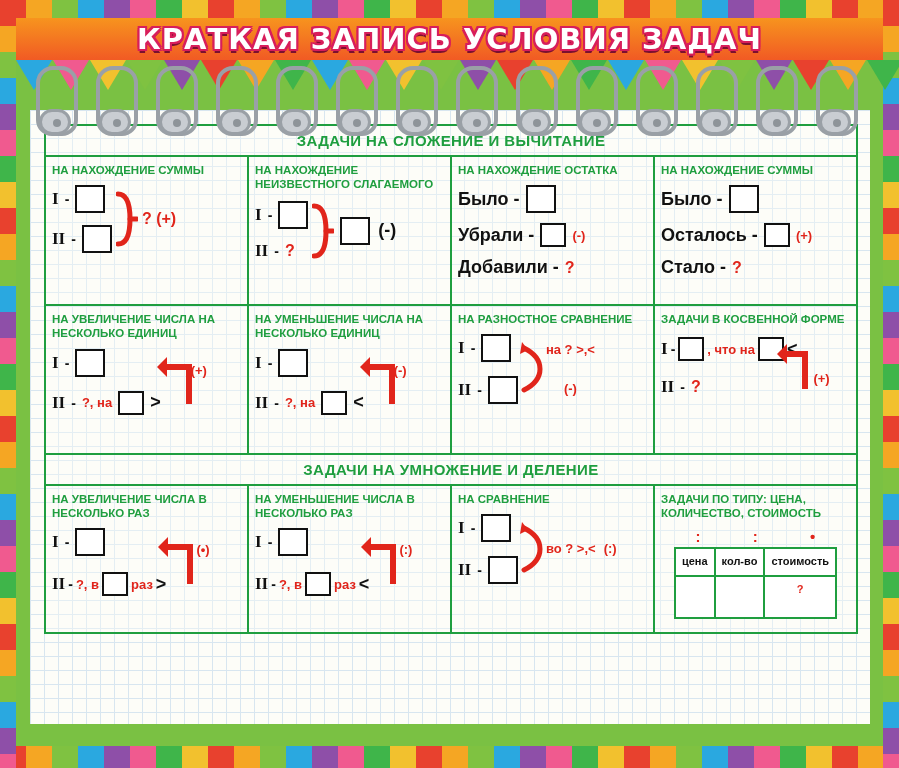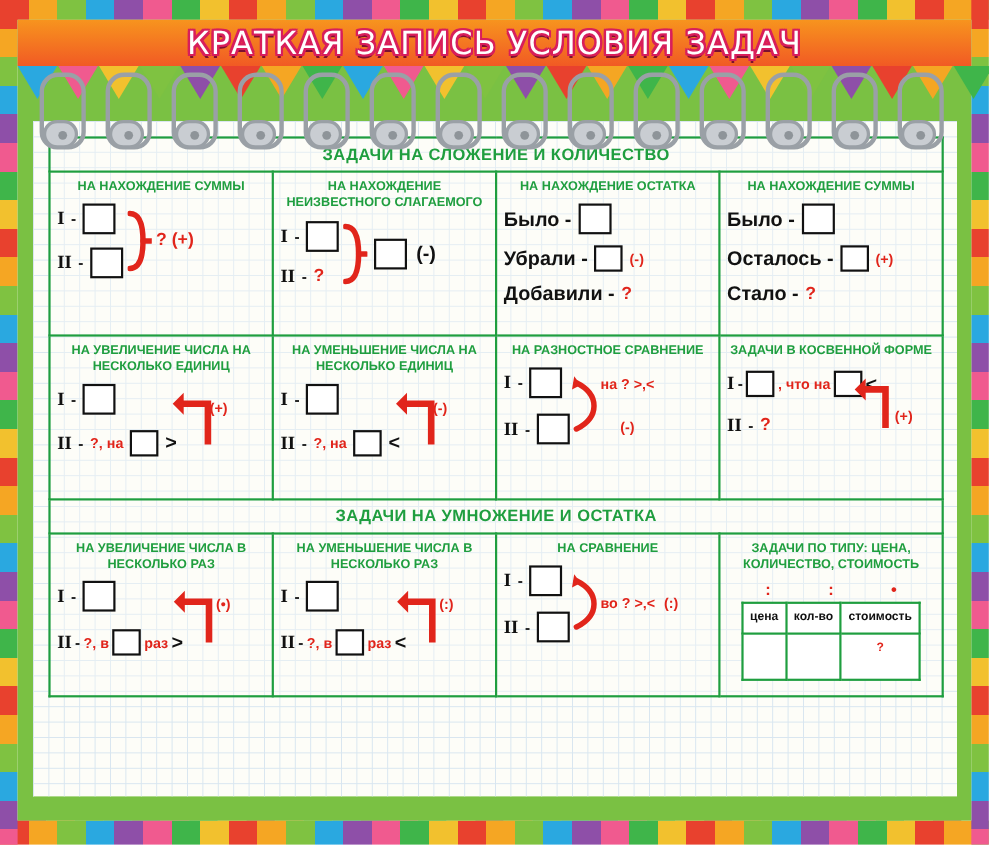--- a/index.html
+++ b/index.html
@@ -50,21 +50,21 @@
   }
   
   .title-wrap{
     position:absolute;left:16px;top:18px;width:867px;height:42px;
     display:flex;align-items:center;justify-content:center;
     background:linear-gradient(180deg,#f7941e 0%, #f15a24 100%);
     z-index:6;
   }
   .title{
     font-family:"DejaVu Sans", sans-serif;
-    font-weight:normal;font-size:29px;letter-spacing:1px;
+    font-weight:bold;font-size:29px;letter-spacing:1px;
     color:#ffffff;
     text-shadow:
       -2px -2px 0 #d81e5b, 2px -2px 0 #d81e5b, -2px 2px 0 #d81e5b, 2px 2px 0 #d81e5b,
       0 -2px 0 #d81e5b, 0 2px 0 #d81e5b, -2px 0 0 #d81e5b, 2px 0 0 #d81e5b,
       0 4px 0 #7b1030;
     white-space:nowrap;
   }
   
   .bunting{position:absolute;left:16px;top:60px;width:867px;height:34px;display:flex;z-index:4;}
   .flag{width:0;height:0;border-left:18px solid transparent;border-right:18px solid transparent;
@@ -96,21 +96,21 @@
   table.grid td{
     border:2px solid #1f9e3f;
     vertical-align:top;
     padding:6px 6px 8px 6px;
   }
   .sect-head{
     text-align:center;font-weight:bold;font-size:15px;color:#1f9e3f;
     letter-spacing:.4px;padding:6px 0 6px 0 !important;
   }
   .cell-title{
-    text-align:center;font-weight:bold;font-size:11.5px;color:#1f9e3f;
+    font-weight:bold;font-size:11.5px;color:#1f9e3f;
     line-height:1.25;margin-bottom:8px;text-transform:uppercase;
   }
   .cell-body{position:relative;height:96px;}
   
   .row{display:flex;align-items:center;gap:6px;font-weight:bold;font-size:13.5px;color:#111;}
   .rom{font-family:"Liberation Serif",serif;font-weight:bold;font-size:17px;color:#111;}
   .dash{font-weight:bold;font-size:14px;color:#111;}
   .box{display:inline-block;width:26px;height:24px;border:2px solid #111;background:#fff;}
   .box.sm{width:22px;height:20px;}
   .q{color:#e1251b;font-weight:bold;font-size:16px;}
@@ -254,21 +254,21 @@
     <table class="grid">
       <colgroup>
         <col style="width:203px">
           <col style="width:203px">
           <col style="width:203px">
           <col style="width:203px">
       </colgroup>
 
       <tbody>
           <tr>
-        <td colspan="4" class="sect-head">ЗАДАЧИ НА СЛОЖЕНИЕ И КОЛИЧЕСТВО</td>
+        <td colspan="4" class="sect-head">ЗАДАЧИ НА СЛОЖЕНИЕ И ВЫЧИТАНИЕ</td>
       </tr>
 
       <tr>
         <td>
           <div class="cell-title">НА НАХОЖДЕНИЕ СУММЫ</div>
           <div class="cell-body">
             <div style="display:flex;align-items:center;gap:4px;">
               <div class="stack">
                 <div class="row">
                       <span class="rom">I</span>
@@ -465,21 +465,21 @@
                 <path d="M30,52 L30,20 L10,20" fill="none" stroke="#e1251b" stroke-width="6" stroke-linecap="square"></path>
                 <path d="M12,10 L2,20 L12,30 Z" fill="#e1251b"></path>
               </svg>
               <span class="rtxt" style="margin-left:0px;align-self:flex-end;margin-bottom:14px">(+)</span>
             </div>
           </div>
         </td>
       </tr>
 
       <tr>
-        <td colspan="4" class="sect-head">ЗАДАЧИ НА УМНОЖЕНИЕ И ОСТАТКА</td>
+        <td colspan="4" class="sect-head">ЗАДАЧИ НА УМНОЖЕНИЕ И ДЕЛЕНИЕ</td>
       </tr>
 
       <tr>
         <td>
           <div class="cell-title">НА УВЕЛИЧЕНИЕ ЧИСЛА В НЕСКОЛЬКО РАЗ</div>
           <div class="cell-body">
             <div style="display:flex;align-items:center;">
               <div class="stack" style="gap:16px">
                 <div class="row">
                       <span class="rom">I</span>

